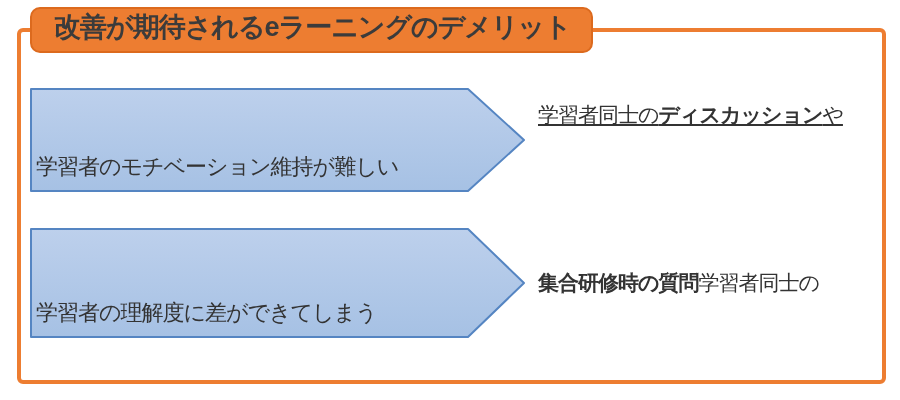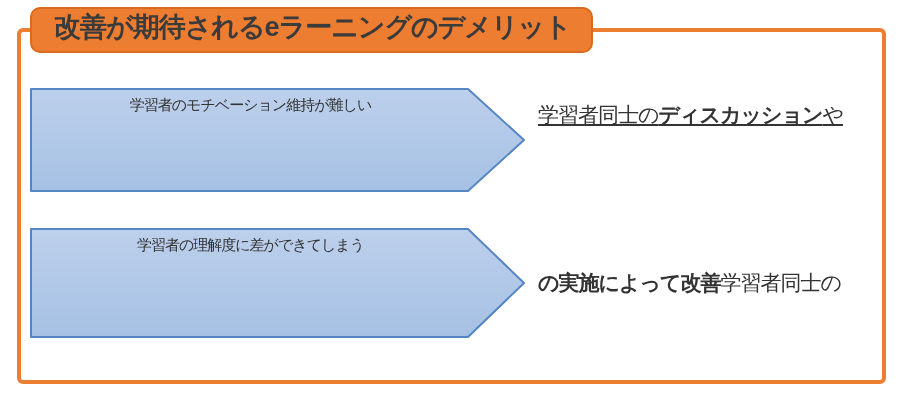--- a/index.html
+++ b/index.html
@@ -25,23 +25,23 @@
   }
   .badge-text{
     font-size:27px;font-weight:bold;color:var(--title_text);
     white-space:nowrap;letter-spacing:-1px;
   }
   .arrow{position:absolute;left:30px;}
   .arrow svg{position:absolute;left:0;top:0;display:block;}
   .arrow .txt{
     position:absolute;left:6px;top:0;right:60px;height:100%;
     box-sizing:border-box;
-    display:flex;flex-direction:row;justify-content:center;
+    display:flex;flex-direction:column;justify-content:flex-end;
     padding:8px 0 10px 0;
-    font-size:15px;color:var(--body_text);
+    font-size:22px;color:var(--body_text);
     white-space:nowrap;letter-spacing:-1px;
   }
   #arrow1{top:88px;width:495px;height:104px;}
   #arrow2{top:228px;width:495px;height:110px;}
   .remedy{
     position:absolute;left:538px;
     font-size:21px;line-height:27px;color:var(--body_text);
     white-space:nowrap;letter-spacing:-1px;
   }
   .remedy b{font-weight:bold;}
@@ -85,14 +85,14 @@
   <div class="txt">
     <span>学習者の理解度に差ができてしまう</span>
   </div>
 </div>
 
 <div class="remedy" id="remedy1">
   <div><span>学習者同士の</span><b>ディスカッション</b><span>や</span></div>
 </div>
 
 <div class="remedy" id="remedy2">
-  <div><b>の実施によって改善</b><span>学習者同士の</span></div>
+  <div><b>集合研修時の質問</b><span>学習者同士の</span></div>
 </div>
 
 </body></html>

